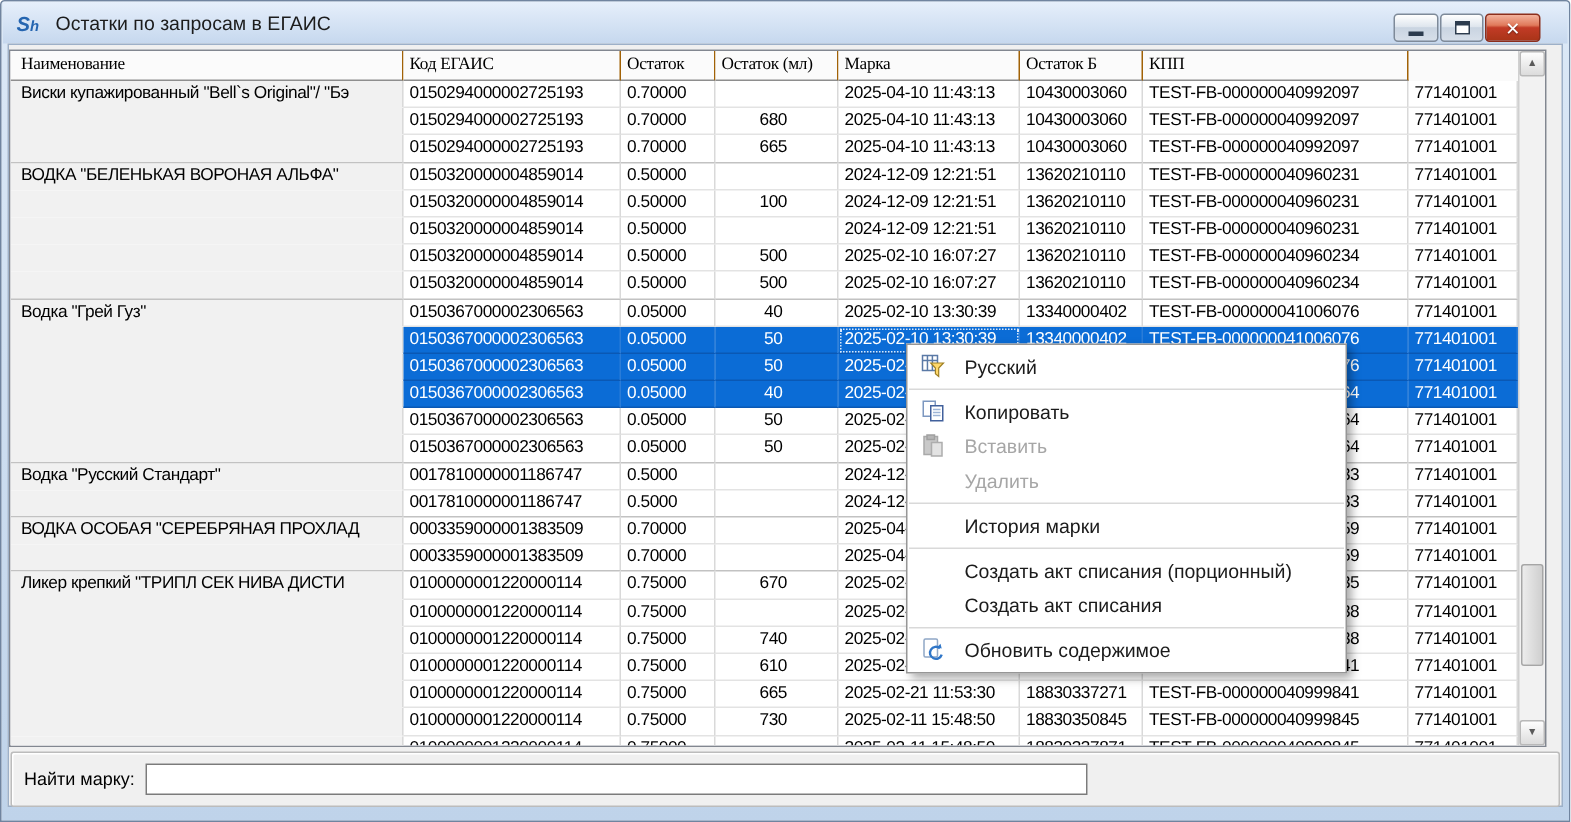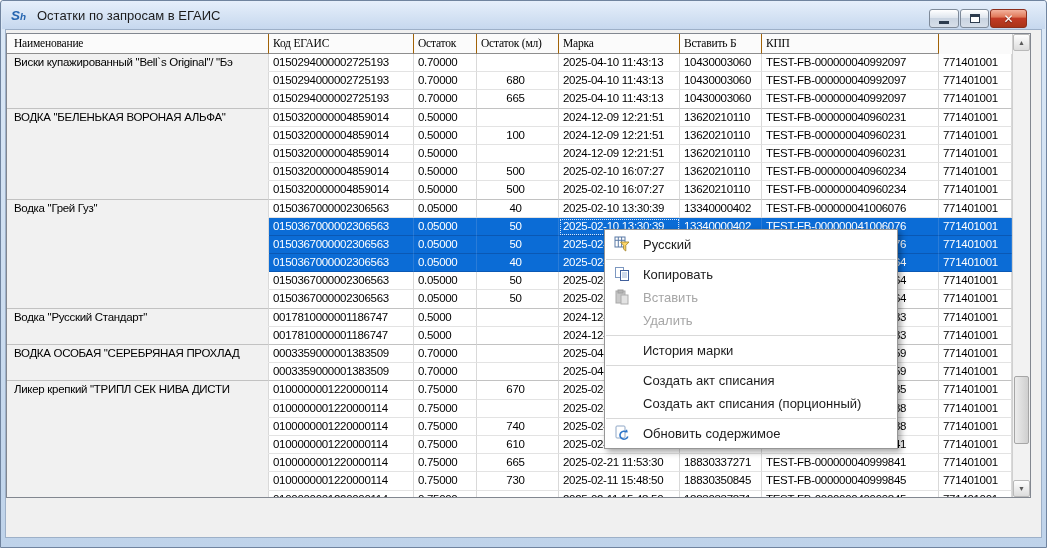--- a/index.html
+++ b/index.html
@@ -92,21 +92,21 @@
 
   <div class="client-bg"></div>
 
   <div class="table">
     <div class="thead grid-row">
       <div class="th first">Наименование</div>
       <div class="th">Код ЕГАИС</div>
       <div class="th">Остаток</div>
       <div class="th">Остаток (мл)</div>
       <div class="th">Марка</div>
-      <div class="th">Вставить Б</div>
+      <div class="th">Остаток Б</div>
       <div class="th">КПП</div>
     </div>
     <div class="tbody">
         <div class="row grid-row">
     <div class="cell c-name">Виски купажированный "Bell`s Original"/ "Бэ</div>
     <div class="cell c-code">0150294000002725193</div>
     <div class="cell c-cap">0.70000</div>
     <div class="cell c-rem"></div>
     <div class="cell c-date">2025-04-10 11:43:13</div>
     <div class="cell c-mark">10430003060</div>
@@ -358,20 +358,24 @@
       <div class="sb-btn sb-up">
           <span>▲</span>
         </div>
       <div class="sb-thumb"></div>
       <div class="sb-btn sb-down">
           <span>▼</span>
         </div>
     </div>
   </div>
 
+  <div class="findbar">
+    <span class="find-label">Найти марку:</span>
+    <input class="find-input" type="text" value="" style="">
+  </div>
 
   <div class="menu">
     <div class="menu-item">
       <span class="menu-icon">
         <svg width="16" height="16" viewBox="0 0 16 16">
           <rect x="1" y="1" width="10" height="10" fill="#fff" stroke="#5b7aa6"></rect>
           <path d="M1 4.3h10M4.3 1v10M7.6 1v10" stroke="#5b7aa6" stroke-width="1" fill="none"></path>
           <path d="M6.5 6h8.5l-3.2 3.4V15l-2.2-1.8V9.4z" fill="#ffd86b" stroke="#a08024" stroke-width="0.8"></path>
         </svg>
       </span>
@@ -400,24 +404,24 @@
     </div>
     <div class="menu-item disabled">
       <span>Удалить</span>
     </div>
     <div class="menu-sep"></div>
     <div class="menu-item">
       <span>История марки</span>
     </div>
     <div class="menu-sep"></div>
     <div class="menu-item">
+      <span>Создать акт списания (порционный)</span>
+    </div>
+    <div class="menu-item">
       <span>Создать акт списания</span>
-    </div>
-    <div class="menu-item">
-      <span>Создать акт списания (порционный)</span>
     </div>
     <div class="menu-sep"></div>
     <div class="menu-item">
       <span class="menu-icon">
         <svg width="16" height="16" viewBox="0 0 16 16">
           <rect x="2" y="1" width="9" height="12" rx="1" fill="#fff" stroke="#8fa7c6"></rect>
           <path d="M12.6 7.2a4 4 0 1 0 1.2 4.2" fill="none" stroke="#2f76c8" stroke-width="1.6"></path>
           <path d="M13 4.2l.8 3.2-3.2-.7z" fill="#2f76c8"></path>
         </svg>
       </span>

